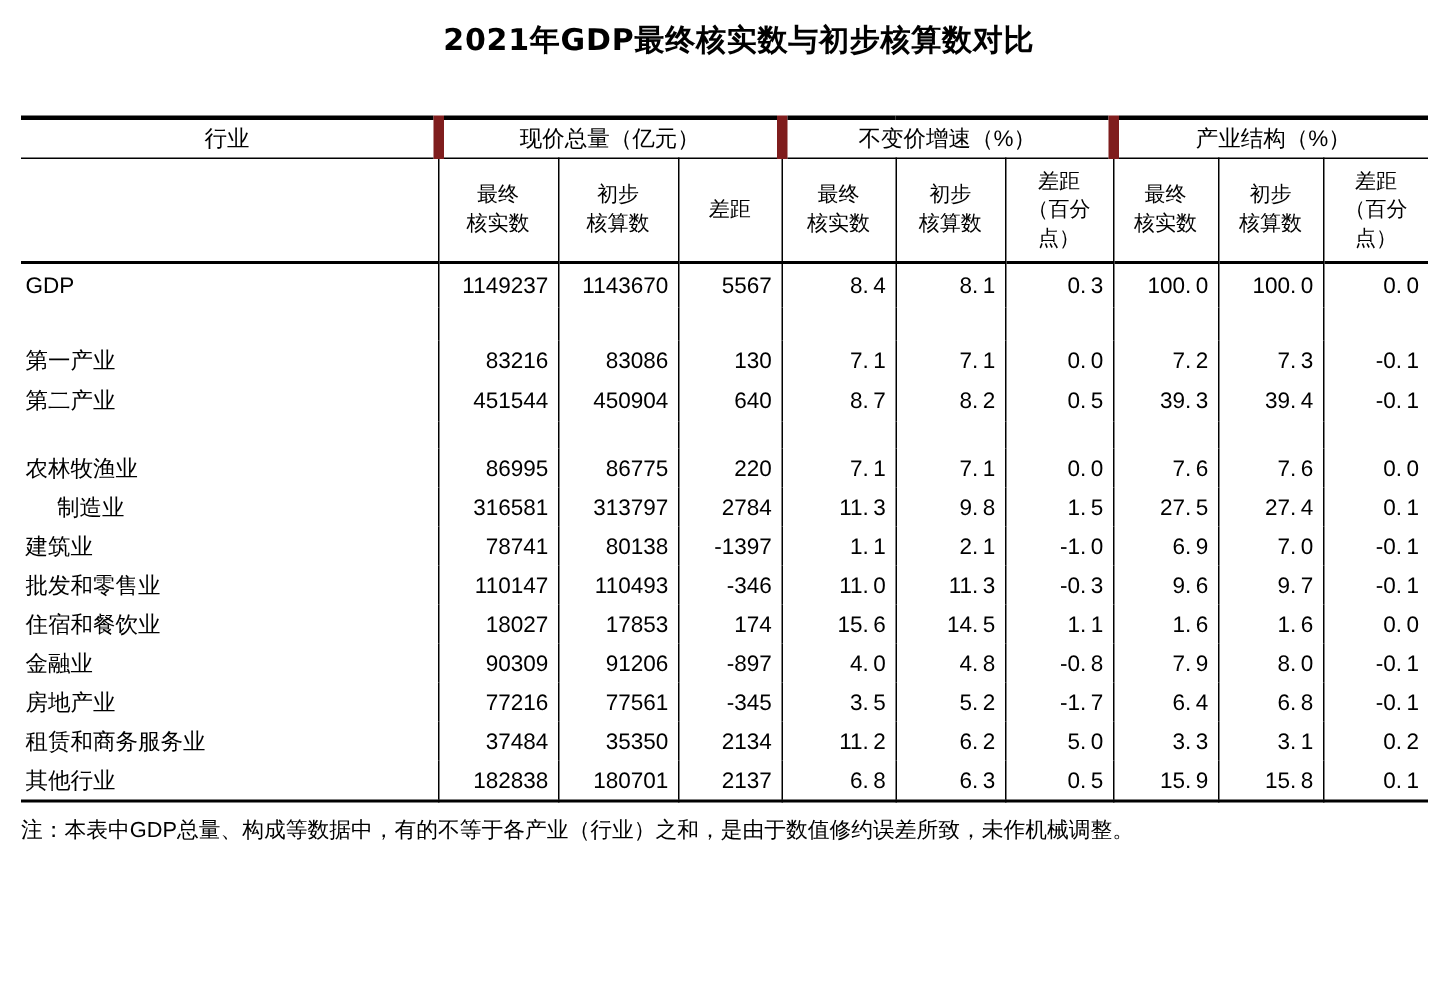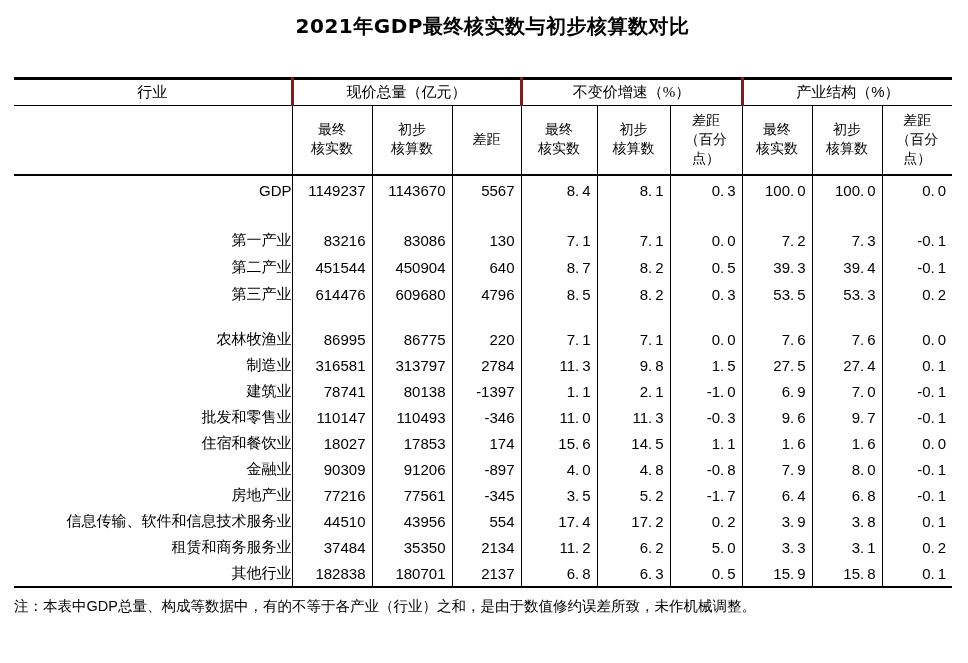--- a/index.html
+++ b/index.html
@@ -49,41 +49,41 @@
     font-weight: normal;
     padding: 0;
   }
   tr.group-row th {
     height: 25px;
     font-size: 15px;
     border-bottom: 1px solid #000;
     vertical-align: middle;
     text-align: center;
   }
-  tr.group-row th.gsep { border-right: 3px solid #7f1d1d; font-family: Liberation Serif, serif; }
+  tr.group-row th.gsep { border-right: 7px solid #7f1d1d; }
 
   tr.sub-row th {
     height: 64px;
     font-size: 14px;
     line-height: 19px;
     white-space: pre-line;
     vertical-align: middle;
     text-align: center;
     border-bottom: 2px solid #000;
     padding: 1px 0 3px 0;
   }
   tr.sub-row th:not(:last-child) { border-right: 1px solid #000; }
 
   tbody td {
     font-size: 15px;
     padding: 0;
     vertical-align: middle;
   }
   tbody td:not(:last-child) { border-right: 1px solid #000; }
-  td.label { text-align: right; padding-left: 3px; }
+  td.label { text-align: left; padding-left: 3px; }
   td.label.indent { padding-left: 24px; }
   td.num { text-align: right; padding-right: 6px; }
 
   tr.r-gdp td { height: 29px; }
   tr.r-sp1 td { height: 22px; }
   tr.r-27  td { height: 27px; margin-top: 39px; }
   tr.r-sp2 td { height: 18px; }
   tr.r-26  td { height: 26px; }
 
   .footnote {
@@ -184,32 +184,20 @@
           <td class="num">451544</td>
           <td class="num">450904</td>
           <td class="num">640</td>
           <td class="num">8. 7</td>
           <td class="num">8. 2</td>
           <td class="num">0. 5</td>
           <td class="num">39. 3</td>
           <td class="num">39. 4</td>
           <td class="num">-0. 1</td>
         </tr>
-        <tr class="r-27">
-          <td class="label">第三产业</td>
-          <td class="num">614476</td>
-          <td class="num">609680</td>
-          <td class="num">4796</td>
-          <td class="num">8. 5</td>
-          <td class="num">8. 2</td>
-          <td class="num">0. 3</td>
-          <td class="num">53. 5</td>
-          <td class="num">53. 3</td>
-          <td class="num">0. 2</td>
-        </tr>
         <tr class="r-sp2">
           <td class="label"></td>
           <td class="num"></td>
           <td class="num"></td>
           <td class="num"></td>
           <td class="num"></td>
           <td class="num"></td>
           <td class="num"></td>
           <td class="num"></td>
           <td class="num"></td>
@@ -293,32 +281,20 @@
           <td class="num">77561</td>
           <td class="num">-345</td>
           <td class="num">3. 5</td>
           <td class="num">5. 2</td>
           <td class="num">-1. 7</td>
           <td class="num">6. 4</td>
           <td class="num">6. 8</td>
           <td class="num">-0. 1</td>
         </tr>
         <tr class="r-26">
-          <td class="label">信息传输、软件和信息技术服务业</td>
-          <td class="num">44510</td>
-          <td class="num">43956</td>
-          <td class="num">554</td>
-          <td class="num">17. 4</td>
-          <td class="num">17. 2</td>
-          <td class="num">0. 2</td>
-          <td class="num">3. 9</td>
-          <td class="num">3. 8</td>
-          <td class="num">0. 1</td>
-        </tr>
-        <tr class="r-26">
           <td class="label">租赁和商务服务业</td>
           <td class="num">37484</td>
           <td class="num">35350</td>
           <td class="num">2134</td>
           <td class="num">11. 2</td>
           <td class="num">6. 2</td>
           <td class="num">5. 0</td>
           <td class="num">3. 3</td>
           <td class="num">3. 1</td>
           <td class="num">0. 2</td>

